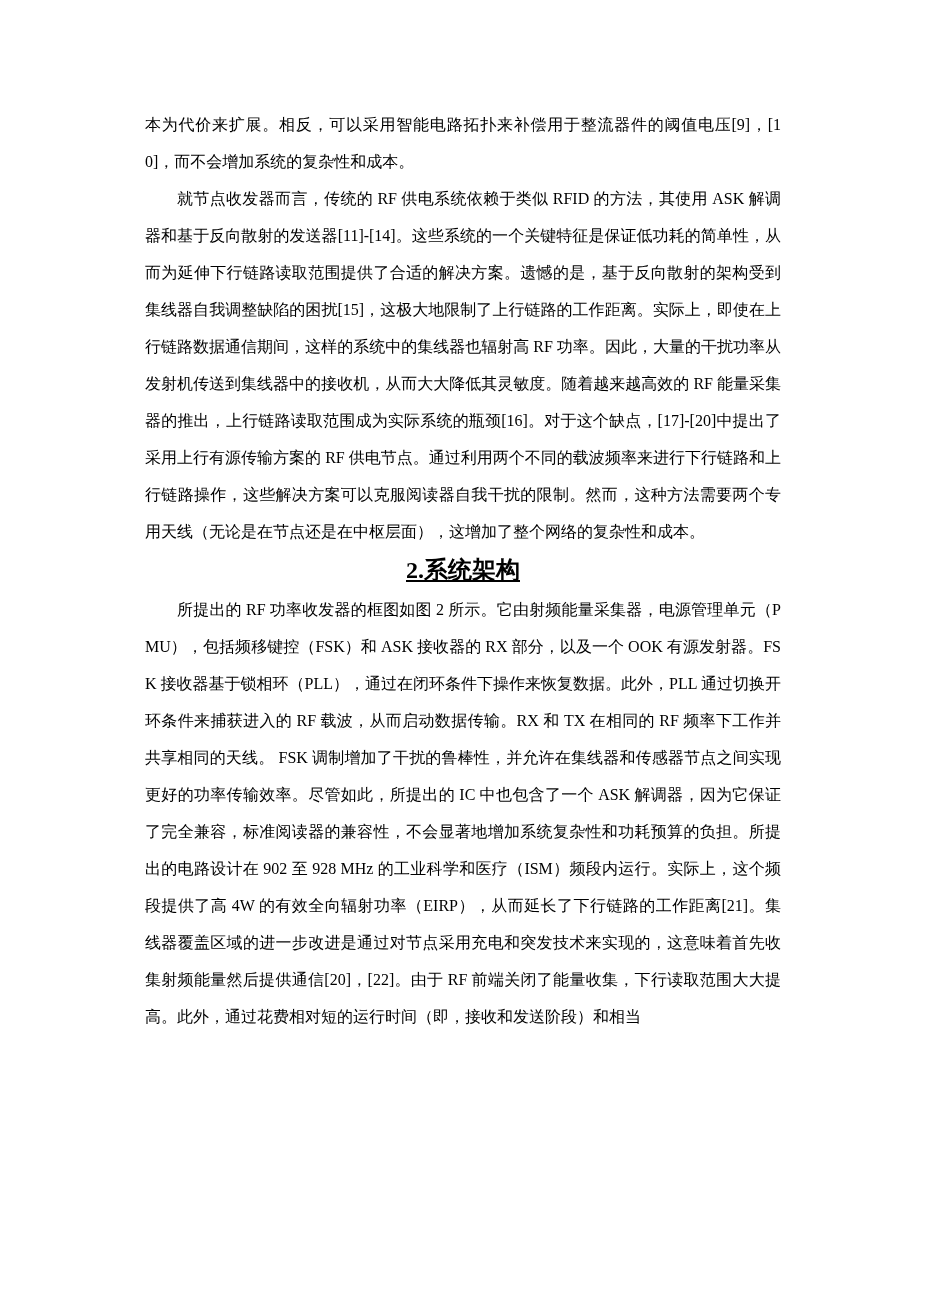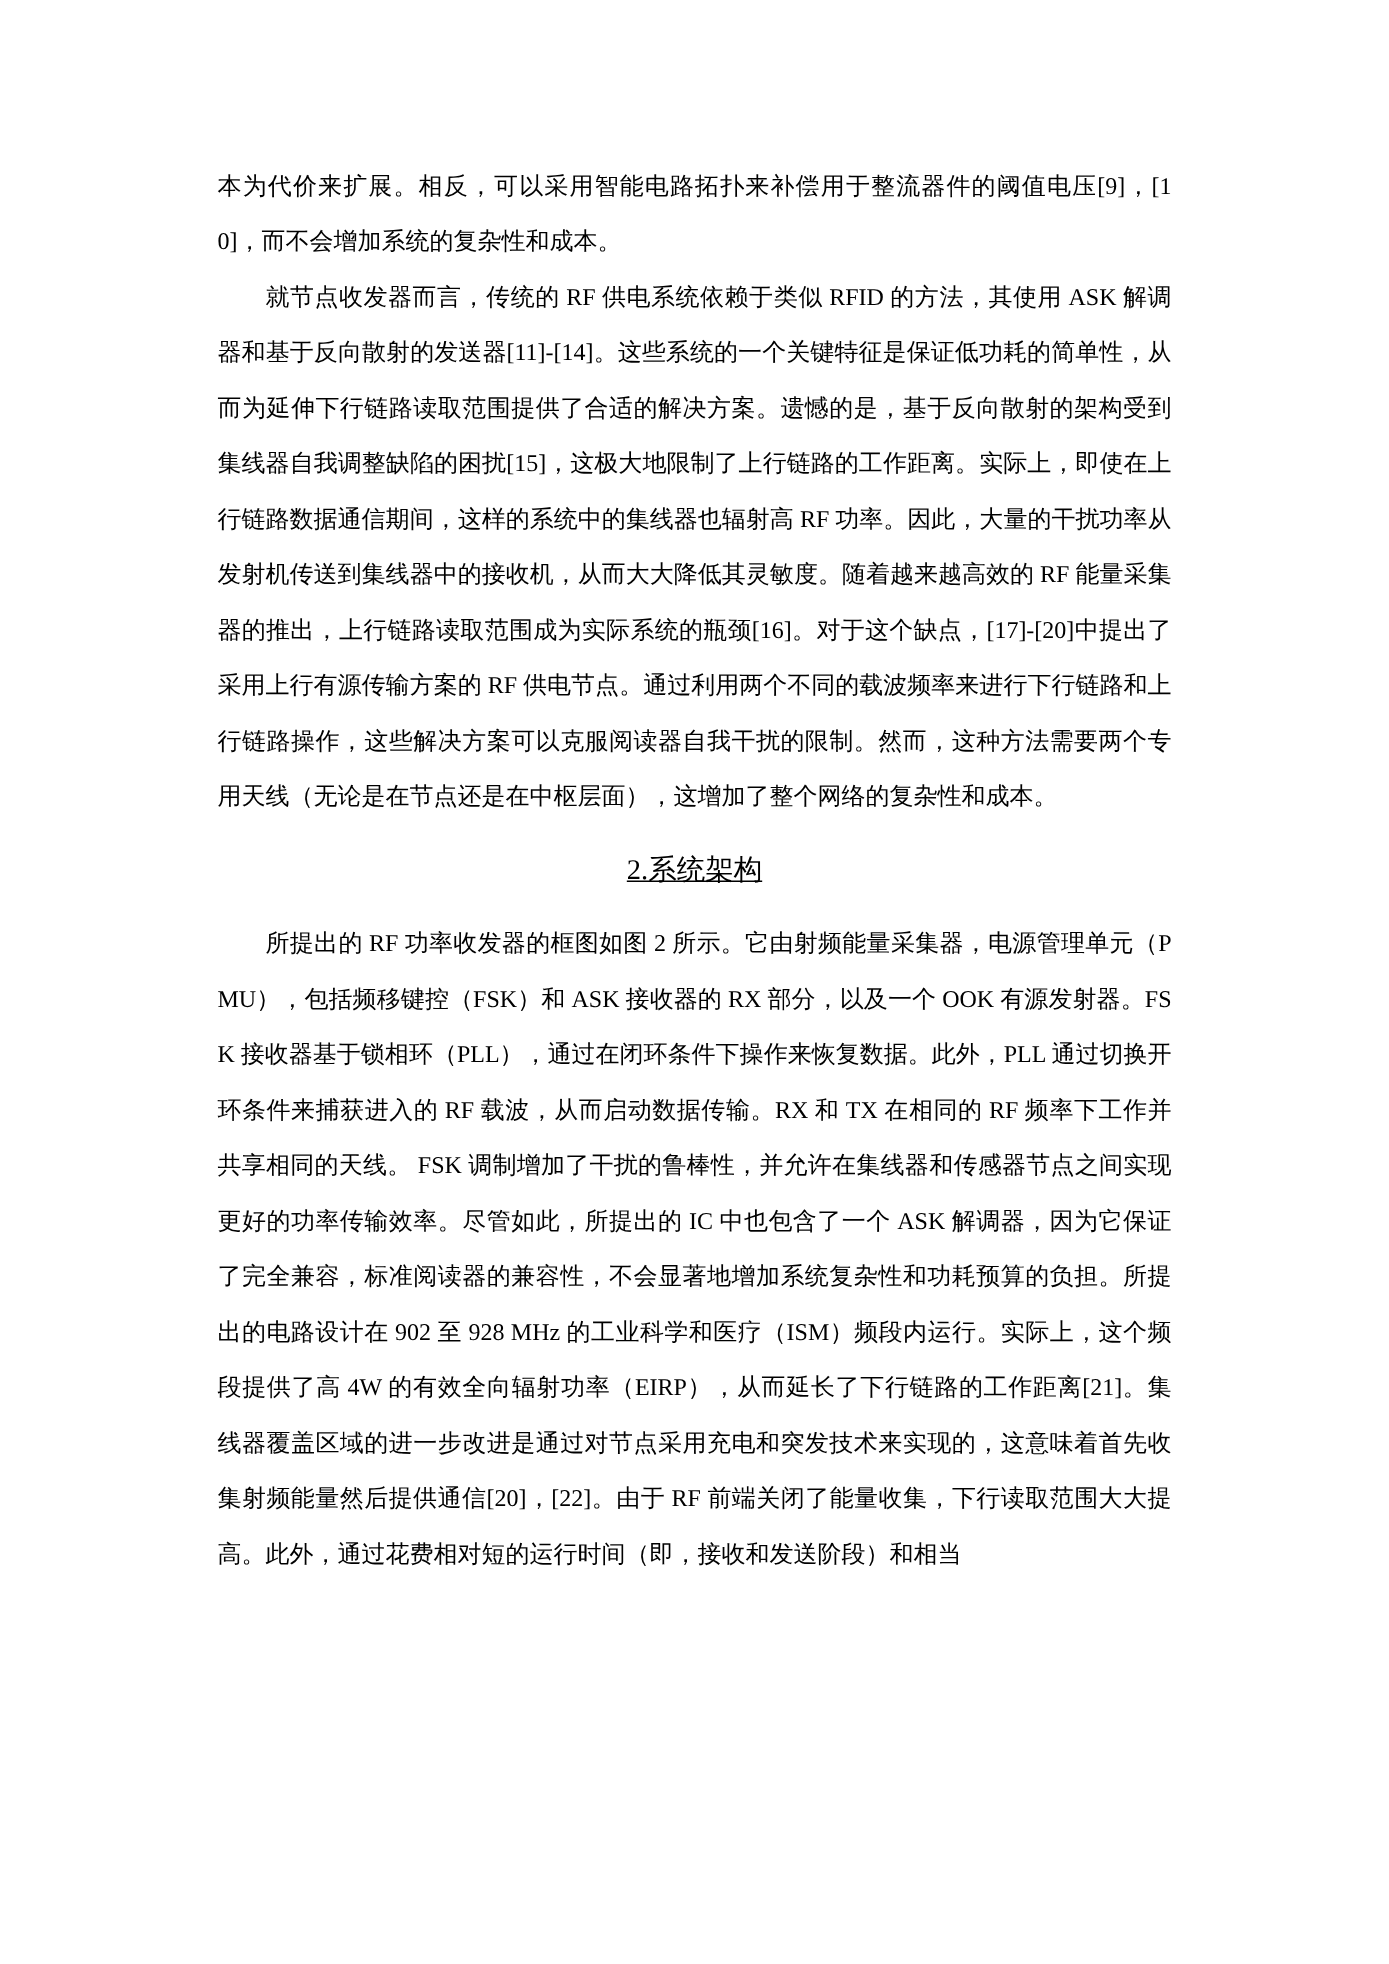--- a/index.html
+++ b/index.html
@@ -23,25 +23,25 @@
     margin: 0;
     line-height: 37px;
     text-align: justify;
     text-indent: 2em;
     word-break: break-all;
   }
   .para.no-indent {
     text-indent: 0;
   }
   .heading {
-    margin: 12px;
+    margin: 2px;
     line-height: 37px;
     text-align: center;
-    font-size: 19px;
-    font-weight: normal;
+    font-size: 24px;
+    font-weight: bold;
     text-decoration: underline;
     font-family: "Liberation Serif", "DejaVu Serif", serif;
   }
 </style>
 </head>
 <body>
 
 <div class="page">
   <p class="para no-indent">本为代价来扩展。相反，可以采用智能电路拓扑来补偿用于整流器件的阈值电压[9]，[10]，而不会增加系统的复杂性和成本。</p>
 

